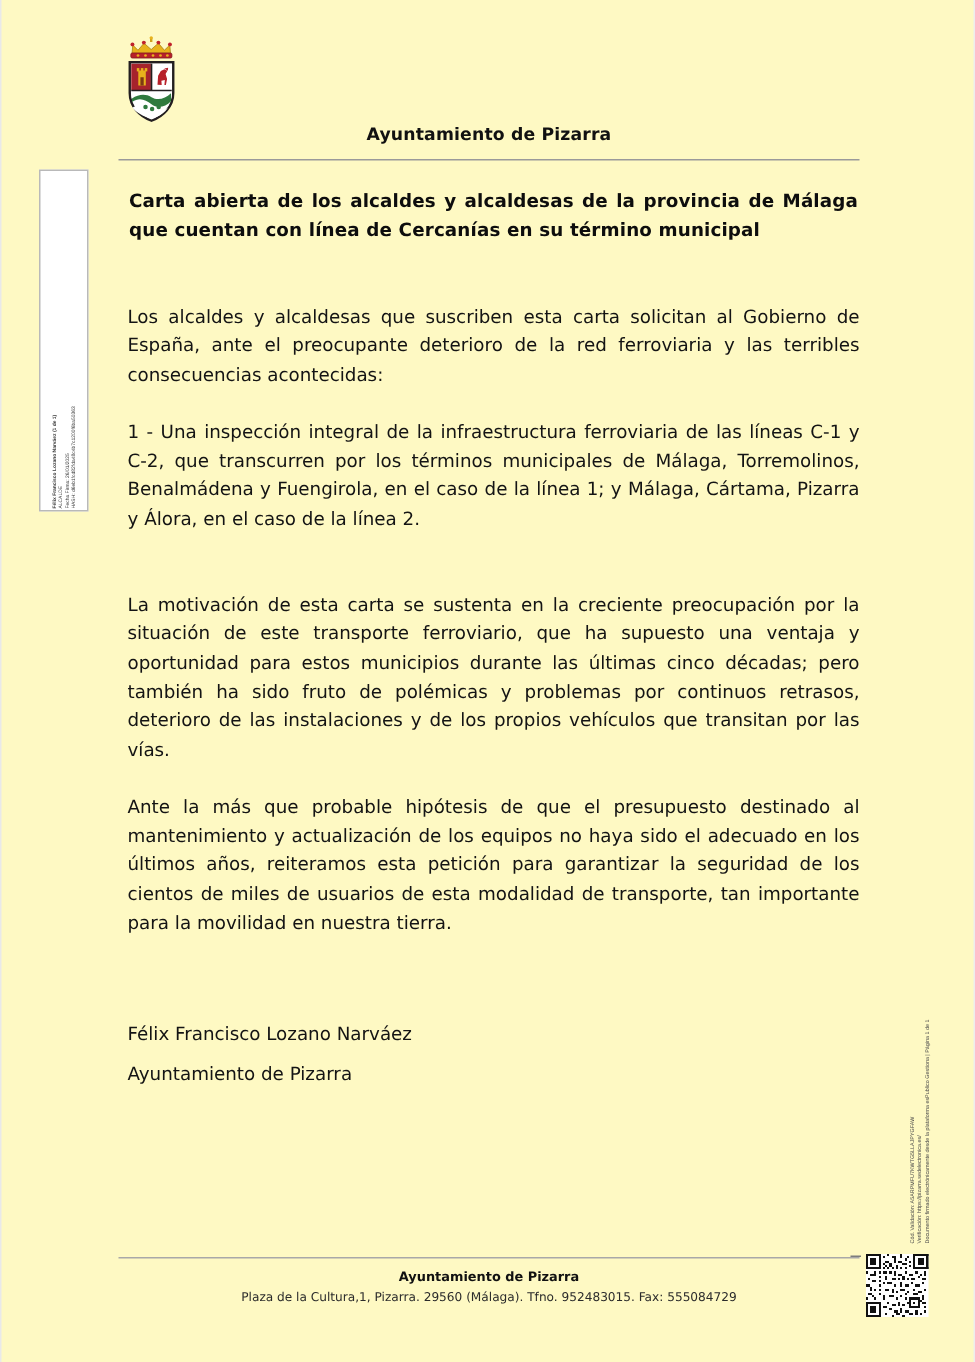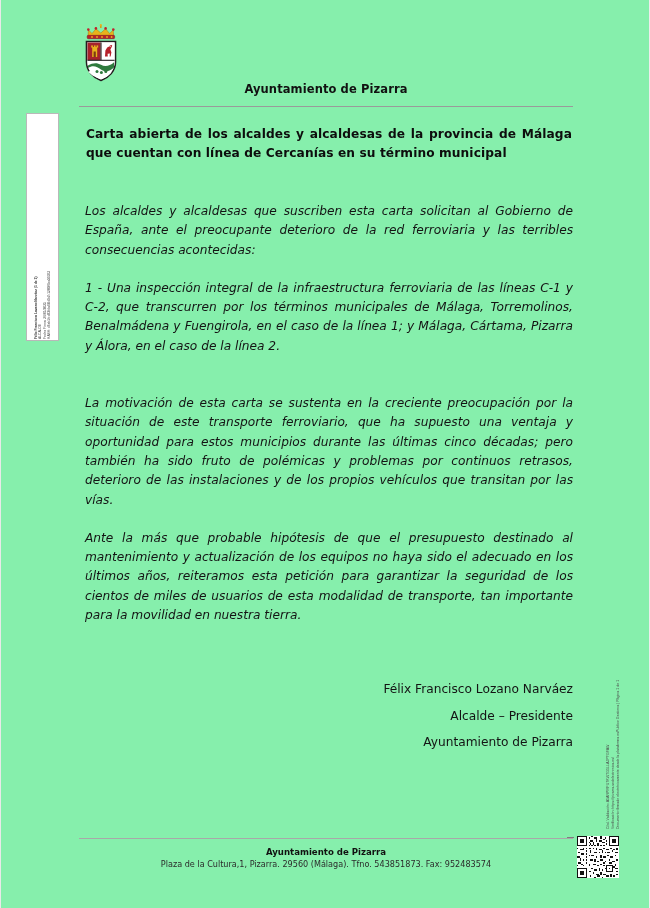--- a/index.html
+++ b/index.html
@@ -13,21 +13,21 @@
     font-family: "DejaVu Sans", sans-serif;
     color: #1a1a1a;
     overflow: hidden;
   }
 
   
   #page {
     position: relative;
     width: 650px;
     height: 908px;
-    background: #86efac;
+    background: #fef9c3;
     box-sizing: border-box;
     border-left: 1px solid #e9e9e9;
     border-right: 1px solid #ededed;
   }
 
   
   .crest-wrap {
     position: absolute;
     left: 78px;
     top: 24px;
@@ -147,32 +147,31 @@
     color: #0d0d0d;
     letter-spacing: .1px;
   }
   p.para {
     margin: 0;
     font-size: 12.2px;
     line-height: 19.3px;
     text-align: justify;
     text-align-last: left;
     color: #141414;
-    font-style: italic;
   }
   .sp-title  { height: 38px; }
   .sp-para   { height: 19px; }
 
   
   .sign-block {
     position: absolute;
     left: 84px;
     top: 676px;
     width: 488px;
-    text-align: right;
+    text-align: left;
   }
   .sign-block .ln {
     font-size: 12.2px;
     line-height: 26.5px;
     color: #141414;
   }
 
   
   .footer-rule {
     position: absolute;
@@ -286,28 +285,27 @@
     <p class="para">1 - Una inspección integral de la infraestructura ferroviaria de las líneas C-1 y C-2, que transcurren por los términos municipales de Málaga, Torremolinos, Benalmádena y Fuengirola, en el caso de la línea 1; y Málaga, Cártama, Pizarra y Álora, en el caso de la línea 2.</p>
     <div class="sp-para"></div>
     <div class="sp-para"></div>
     <p class="para">La motivación de esta carta se sustenta en la creciente preocupación por la situación de este transporte ferroviario, que ha supuesto una ventaja y oportunidad para estos municipios durante las últimas cinco décadas; pero también ha sido fruto de polémicas y problemas por continuos retrasos, deterioro de las instalaciones y de los propios vehículos que transitan por las vías.</p>
     <div class="sp-para"></div>
     <p class="para">Ante la más que probable hipótesis de que el presupuesto destinado al mantenimiento y actualización de los equipos no haya sido el adecuado en los últimos años, reiteramos esta petición para garantizar la seguridad de los cientos de miles de usuarios de esta modalidad de transporte, tan importante para la movilidad en nuestra tierra.</p>
   </div>
 
   <div class="sign-block">
     <div class="ln">Félix Francisco Lozano Narváez</div>
-    <div class="ln">Alcalde – Presidente</div>
     <div class="ln">Ayuntamiento de Pizarra</div>
   </div>
 
   <div class="footer-rule"></div>
   <div class="footer">
     <div class="f-org">Ayuntamiento de Pizarra</div>
-    <div class="f-addr">Plaza de la Cultura,1, Pizarra. 29560 (Málaga). Tfno. 543851873. Fax: 952483574</div>
+    <div class="f-addr">Plaza de la Cultura,1, Pizarra. 29560 (Málaga). Tfno. 952483015. Fax: 555084729</div>
   </div>
 
   <div class="qr-dash"></div>
   <div class="qr">
     <svg width="42" height="42" viewBox="0 0 29 29" shape-rendering="crispEdges" xmlns="http://www.w3.org/2000/svg">
       <rect width="29" height="29" fill="#ffffff"></rect>
       <g fill="#111111">
 
         <rect x="0" y="0" width="7" height="1"></rect>
           <rect x="0" y="6" width="7" height="1"></rect>

